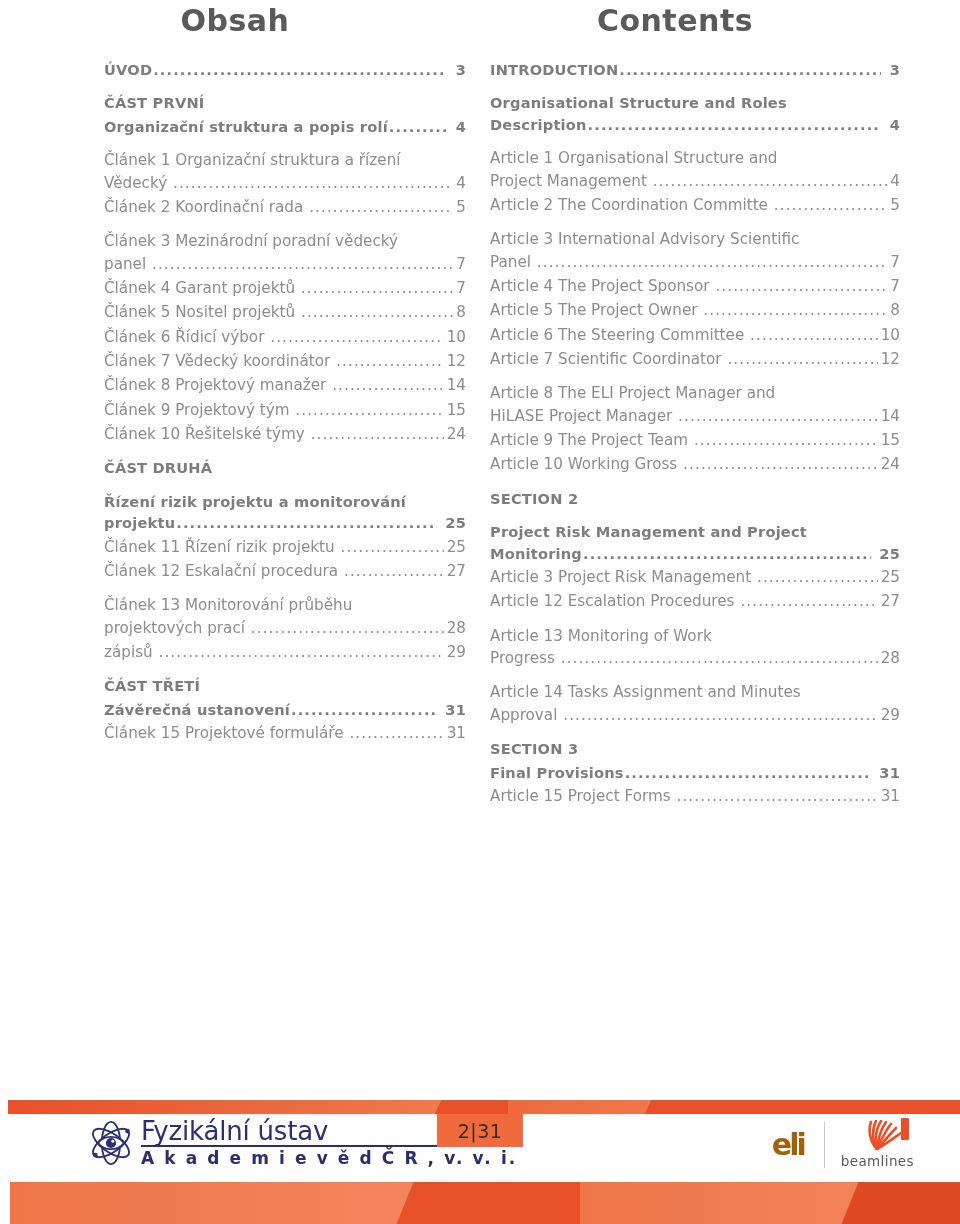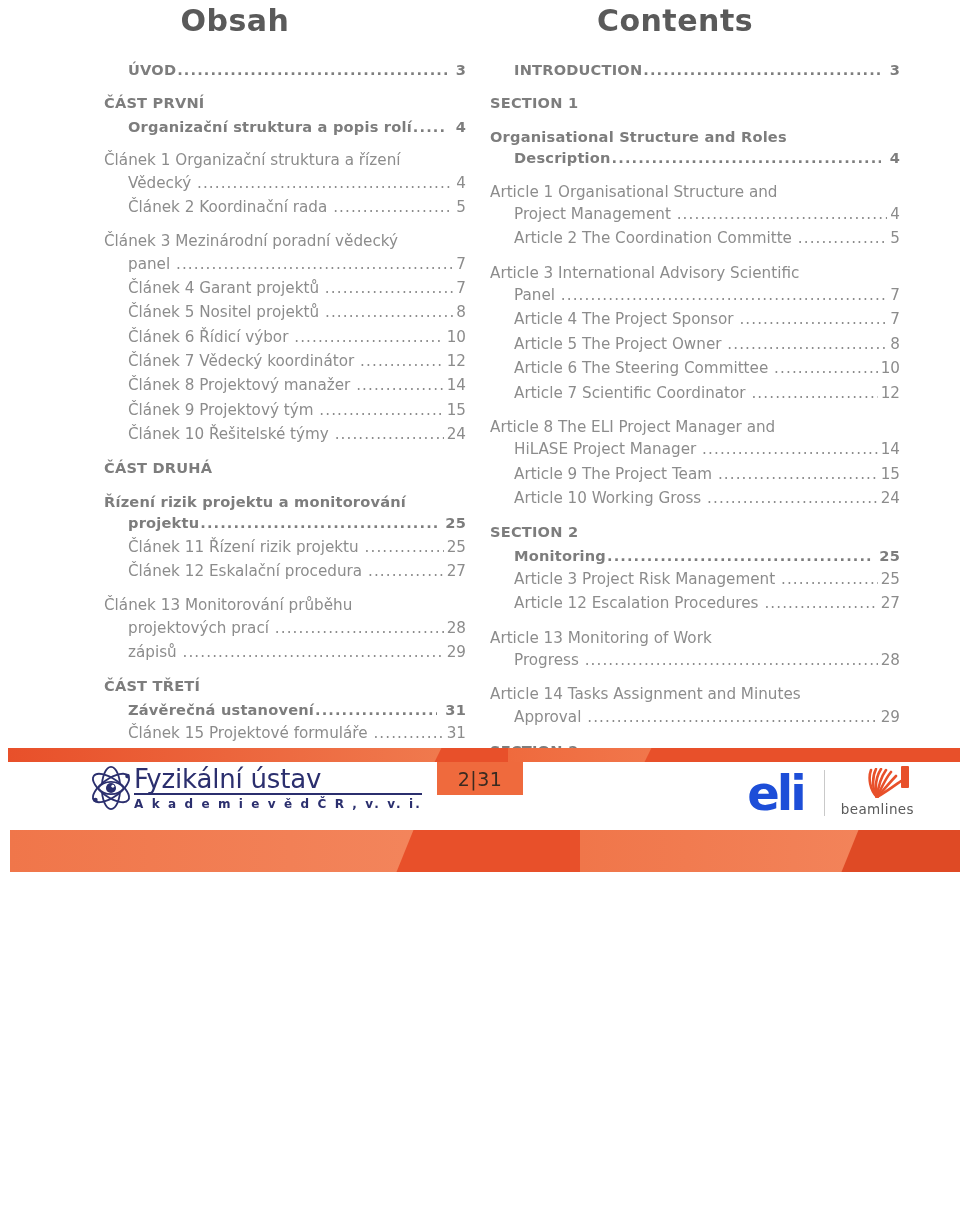--- a/index.html
+++ b/index.html
@@ -4,21 +4,21 @@
 <style>
   * { box-sizing: border-box; }
   html, body {
     margin: 0; padding: 0;
     width: 960px; height: 1224px;
     background: #ffffff;
     font-family: "DejaVu Sans", sans-serif;
   }
   .page {
     position: relative;
-    width: 960px; height: 872px;
+    width: 960px; height: 1224px;
     background: #ffffff;
     overflow: hidden;
   }
 
   
   .toc-wrap {
     position: absolute;
     top: 0; left: 0;
     width: 960px;
     display: flex;
@@ -58,21 +58,21 @@
     font-size: 14.6px;
     letter-spacing: 0.2px;
   }
 
   
   .row {
     display: flex;
     align-items: baseline;
     width: 100%;
   }
-  .row .txt { white-space: pre; flex: 0 0 auto; margin-left: 24px; }
+  .row .txt { white-space: pre; flex: 0 0 auto; }
   .row .dots {
     flex: 1 1 auto;
     overflow: hidden;
     white-space: nowrap;
     letter-spacing: 1.1px;
     margin: 0 1px;
     min-width: 6px;
   }
   .row .pg { flex: 0 0 auto; padding-left: 2px; white-space: pre; }
   .plainline { white-space: normal; margin-top: 12px; }
@@ -107,34 +107,35 @@
     background: #ffffff;
     display: flex;
     align-items: center;
   }
 
   .logo-fzu {
     position: absolute;
     left: 88px; top: 4px;
     display: flex;
     align-items: center;
+    gap: 7px;
   }
   .atom-ico { width: 46px; height: 44px; display:block; }
   .fzu-text { line-height: 1; }
   .fzu-main {
     font-size: 26px;
     color: #2b2f6e;
     font-family: "DejaVu Sans", sans-serif;
     letter-spacing: -0.2px;
     border-bottom: 2px solid #2b2f6e;
     padding-bottom: 1px;
     display: block;
   }
   .fzu-sub {
-    font-size: 12px;
+    font-size: 17px;
     color: #2b2f6e;
     font-weight: bold;
     letter-spacing: 2.1px;
     display: block;
     padding-top: 3px;
   }
 
   .pagenum {
     position: absolute;
     left: 437px; top: 0;
@@ -148,22 +149,22 @@
     letter-spacing: 0.5px;
   }
 
   .logo-eli {
     position: absolute;
     right: 46px; top: 6px;
     display: flex;
     align-items: center;
   }
   .eli-mark {
-    font-size: 48px;
-    color: #1d4ed8;
+    font-size: 30px;
+    color: #a16207;
     font-weight: bold;
     letter-spacing: -3px;
     line-height: 1;
     position: relative;
     padding-right: 4px;
   }
   .eli-i-bar {
     position: absolute;
     right: 5px; top: -2px;
     width: 8px; height: 22px;
@@ -347,23 +348,20 @@
       <div class="col-title">Contents</div>
       <div class="entries" id="en-entries">
           <div class="entry bold">
             <div class="row">
               <span class="txt">INTRODUCTION</span>
               <span class="dots">..........................................................................................</span>
               <span class="pg"> 3</span>
             </div>
           </div>
           <div class="entry bold">
-            <div class="plainline">SECTION 1</div>
-          </div>
-          <div class="entry bold">
             <div class="plainline">Organisational Structure and Roles</div>
             <div class="row">
               <span class="txt">Description</span>
               <span class="dots">..........................................................................................</span>
               <span class="pg"> 4</span>
             </div>
           </div>
           <div class="entry">
             <div class="plainline">Article 1 Organisational Structure and</div>
             <div class="row">
@@ -434,20 +432,21 @@
             <div class="row">
               <span class="txt">Article 10 Working Gross </span>
               <span class="dots">..........................................................................................</span>
               <span class="pg">24</span>
             </div>
           </div>
           <div class="entry bold">
             <div class="plainline">SECTION 2</div>
           </div>
           <div class="entry bold">
+            <div class="plainline">Project Risk Management and Project</div>
             <div class="row">
               <span class="txt">Monitoring</span>
               <span class="dots">..........................................................................................</span>
               <span class="pg"> 25</span>
             </div>
           </div>
           <div class="entry">
             <div class="row">
               <span class="txt">Article 3 Project Risk Management </span>
               <span class="dots">..........................................................................................</span>

